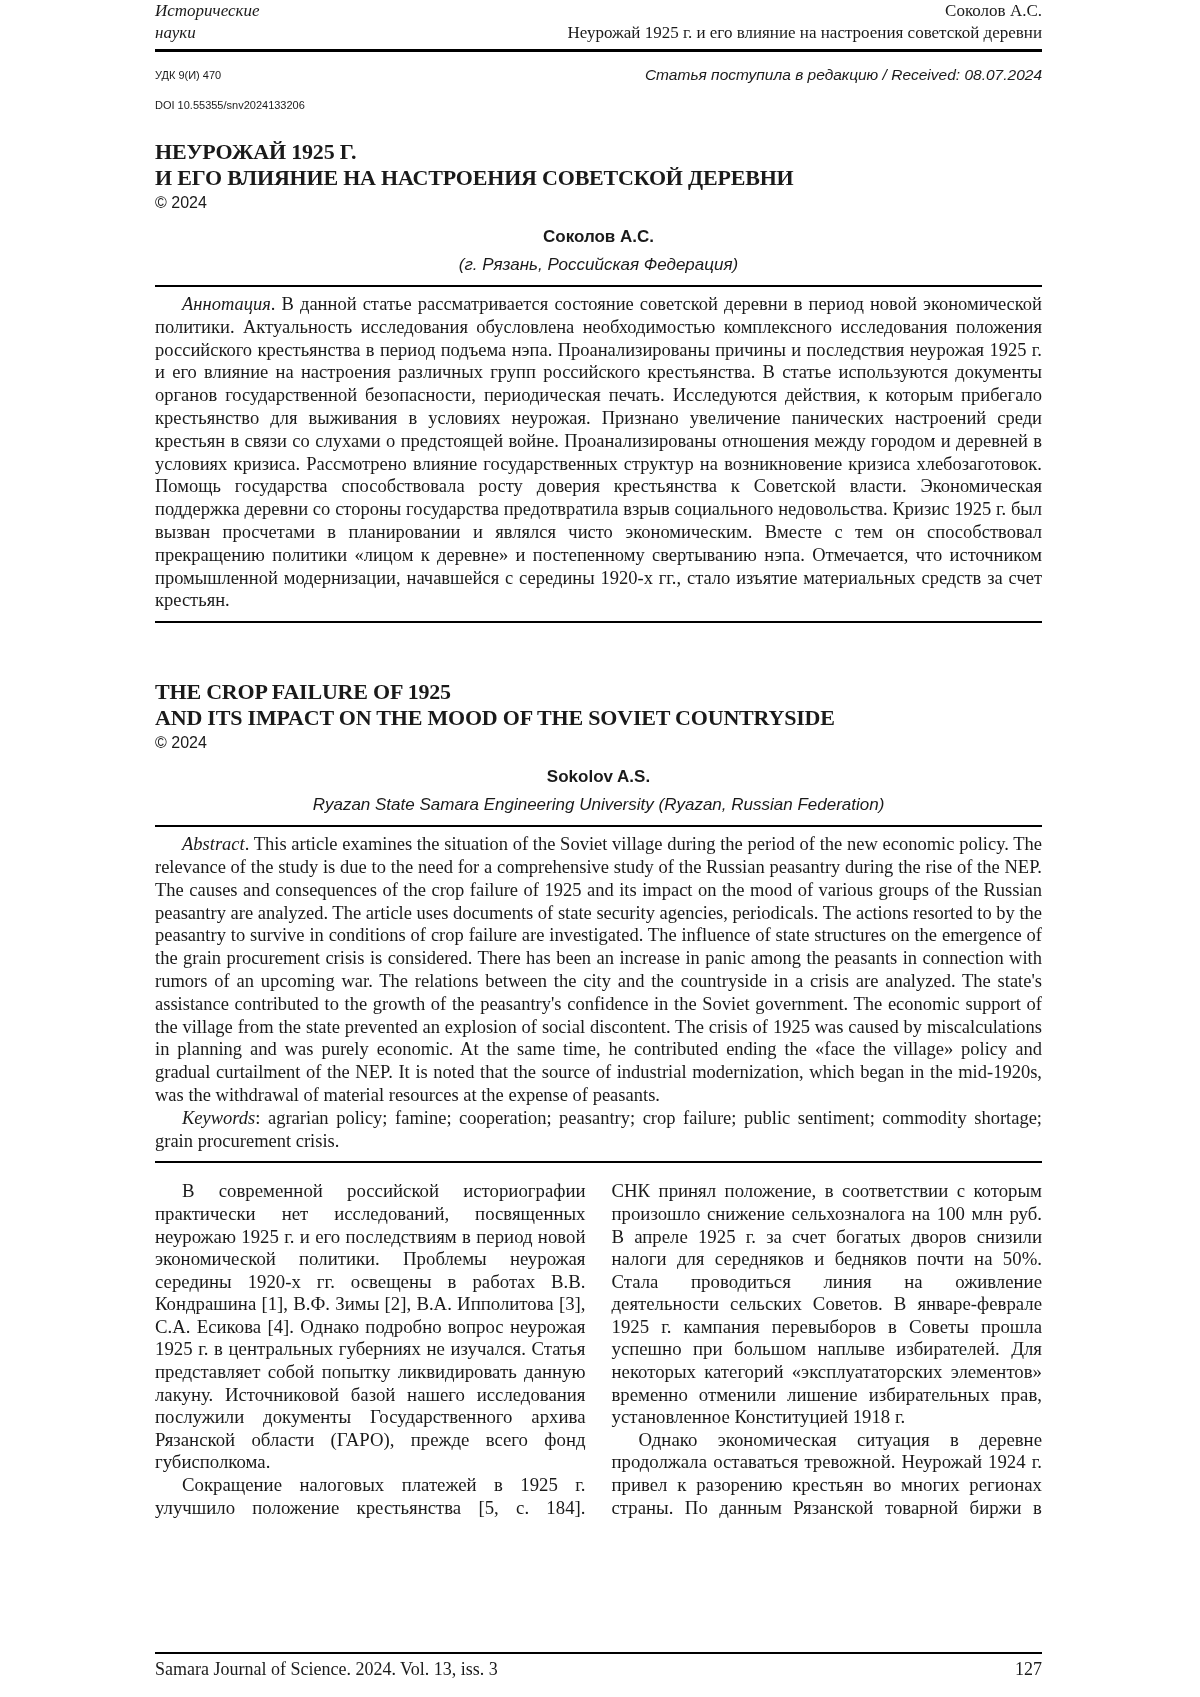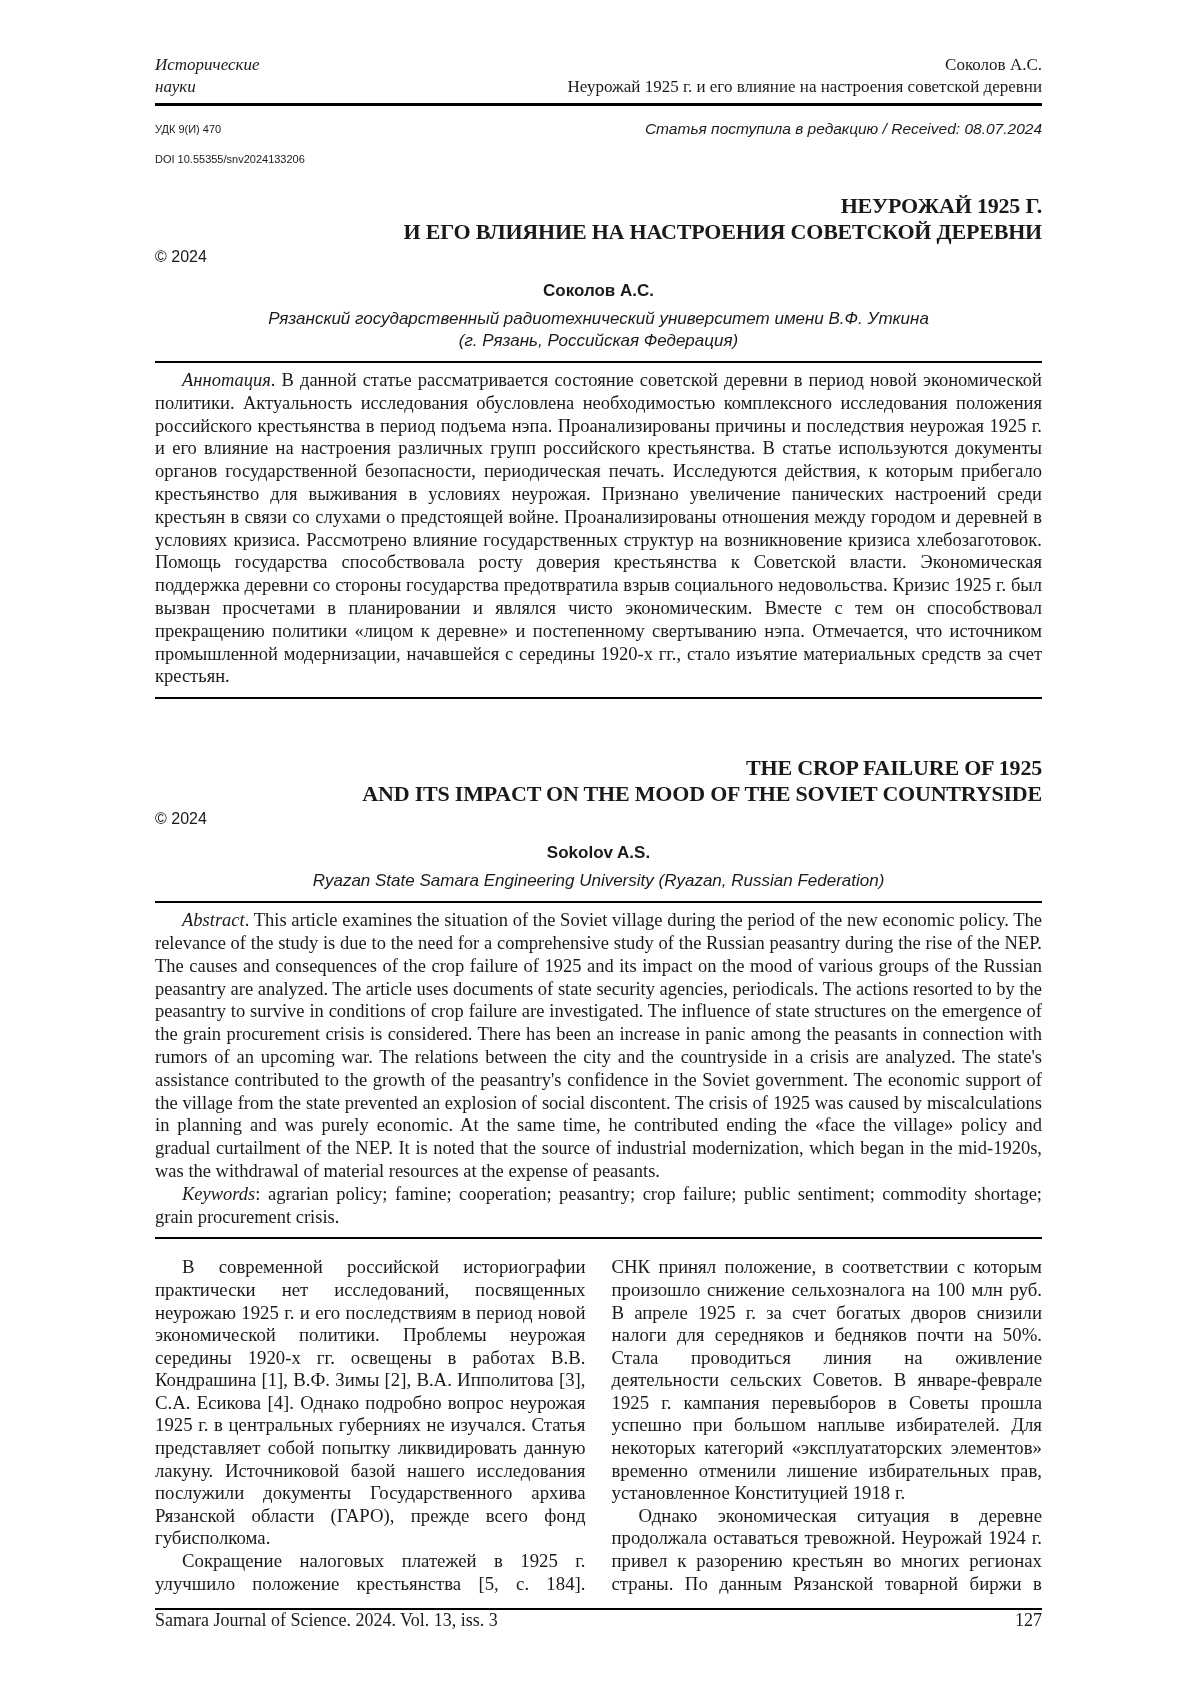--- a/index.html
+++ b/index.html
@@ -10,36 +10,36 @@
     background:#ffffff;
     color:#1a1a1a;
     overflow:hidden;
     font-family:"Liberation Serif","DejaVu Serif",serif;
   }
   .content{position:absolute;left:155px;top:0;width:887px;}
 
   
   .runhead{
     display:flex;justify-content:space-between;align-items:flex-start;
-    padding-top:54px;padding-bottom:5px;
+    padding-bottom:5px;
     border-bottom:3px solid #000;
   }
   .runhead-left{font-style:italic;font-size:17px;line-height:22px;}
   .runhead-right{text-align:right;font-size:17px;line-height:22px;}
 
   
   .meta{display:flex;justify-content:space-between;margin-top:13px;
         font-family:"Liberation Sans","DejaVu Sans",sans-serif;}
   .meta-left{font-size:11px;line-height:20px;}
   .meta-left div{margin-bottom:10px;}
   .meta-right{text-align:right;font-style:italic;font-size:15.5px;line-height:20px;}
   .meta-right div{margin-bottom:10px;}
 
   
-  .art-title{margin-top:14px;text-align:right;font-weight:bold;
+  .art-title{margin-top:14px;text-align:left;font-weight:bold;
              font-size:22px;line-height:26px;letter-spacing:-0.2px;font-family:Liberation Serif, serif;}
   .copyright{margin-top:3px;font-family:"Liberation Sans","DejaVu Sans",sans-serif;
              font-size:16px;}
   .author{margin-top:15px;text-align:center;font-weight:bold;
           font-family:"Liberation Sans","DejaVu Sans",sans-serif;font-size:17px;}
   .affiliation{margin-top:7px;text-align:center;font-style:italic;
                font-family:"Liberation Sans","DejaVu Sans",sans-serif;
                font-size:17px;line-height:22px;}
   .rule{border-top:2px solid #000;margin-top:9px;}
 
@@ -56,22 +56,22 @@
     margin-top:17px;
     display:grid;grid-template-columns:1fr 1fr;column-gap:26px;
     font-size:18.8px;line-height:22.6px;text-align:justify;
     height:338px;overflow:hidden;hyphens:auto;
   }
   .columns p{margin:0;text-indent:27px;}
   .columns p.no-indent{text-indent:0;}
 
   
   .footer{
-    position:absolute;left:155px;top:1608px;width:887px;
-    border-top:2px solid #000;
+    position:absolute;left:155px;top:1652px;width:887px;
+    border-top:2px solid #000;padding-top:5px;
     display:flex;justify-content:space-between;
     font-size:18px;
   }
 </style>
 </head>
 <body>
 
 <div class="page">
   <div class="content">
 
@@ -96,21 +96,20 @@
       </div>
     </div>
 
     <div class="art-title">
       <div>НЕУРОЖАЙ 1925 Г.</div>
       <div>И ЕГО ВЛИЯНИЕ НА НАСТРОЕНИЯ СОВЕТСКОЙ ДЕРЕВНИ</div>
     </div>
     <div class="copyright">© 2024</div>
     <div class="author">Соколов А.С.</div>
     <div class="affiliation">
-      <div>Рязанский государственный радиотехнический университет имени В.Ф. Уткина</div>
       <div>(г. Рязань, Российская Федерация)</div>
     </div>
     <div class="rule"></div>
 
     <p class="abstract" lang="ru"><span class="ital">Аннотация</span><span>. В данной статье рассматривается состояние советской деревни в период новой экономической политики. Актуальность исследования обусловлена необходимостью комплексного исследования положения российского крестьянства в период подъема нэпа. Проанализированы причины и последствия неурожая 1925 г. и его влияние на настроения различных групп российского крестьянства. В статье используются документы органов государственной безопасности, периодическая печать. Исследуются действия, к которым прибегало крестьянство для выживания в условиях неурожая. Признано увеличение панических настроений среди крестьян в связи со слухами о предстоящей войне. Проанализированы отношения между городом и деревней в условиях кризиса. Рассмотрено влияние государственных структур на возникновение кризиса хлебозаготовок. Помощь государства способствовала росту доверия крестьянства к Советской власти. Экономическая поддержка деревни со стороны государства предотвратила взрыв социального недовольства. Кризис 1925 г. был вызван просчетами в планировании и являлся чисто экономическим. Вместе с тем он способствовал прекращению политики «лицом к деревне» и постепенному свертыванию нэпа. Отмечается, что источником промышленной модернизации, начавшейся с середины 1920-х гг., стало изъятие материальных средств за счет крестьян.</span></p>
     <div class="rule"></div>
 
     <div class="art-title en-title-gap">
       <div>THE CROP FAILURE OF 1925</div>
       <div>AND ITS IMPACT ON THE MOOD OF THE SOVIET COUNTRYSIDE</div>

